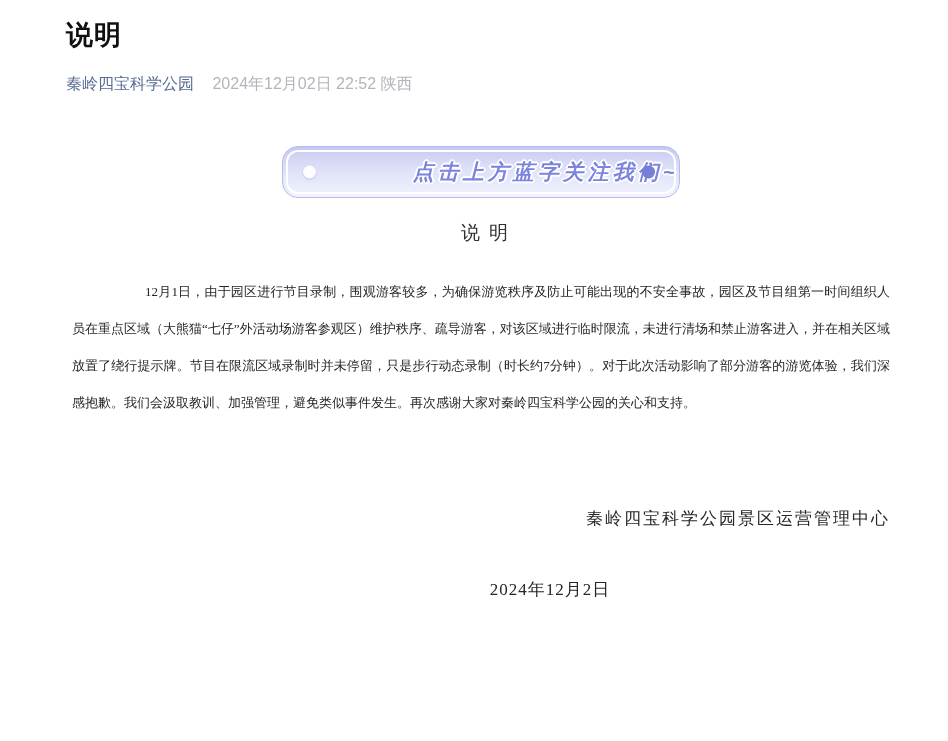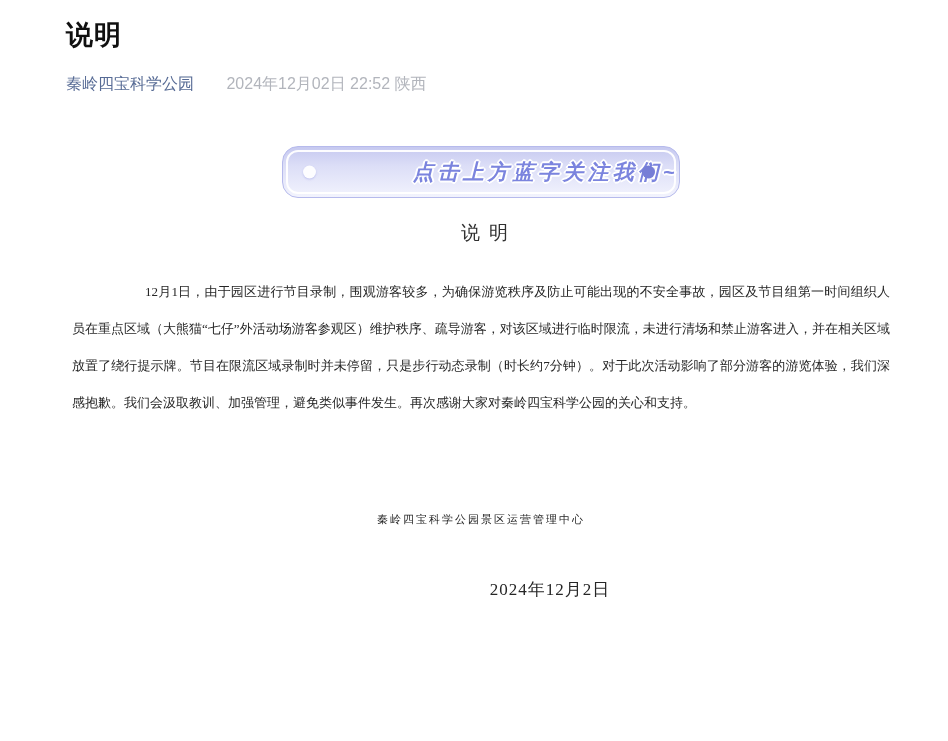--- a/index.html
+++ b/index.html
@@ -19,21 +19,21 @@
     width:948px;height:741px;background:#ffffff;overflow:hidden;
     font-family:"Liberation Sans",sans-serif;
   }
   .header{padding:18px 58px 0 66px;}
   .article-title{
     margin:0;font-size:27px;line-height:34px;font-weight:700;
     color:var(--title-text);letter-spacing:1px;
   }
   .meta{margin-top:21px;font-size:16px;line-height:22px;white-space:nowrap;}
   .meta .account{color:var(--account);cursor:pointer;font-family:Liberation Serif, serif;}
-  .meta .datetime{color:var(--meta);margin-left:28px;}
+  .meta .datetime{color:var(--meta);margin-left:14px;}
   .meta .location{color:var(--meta);}
 
   .content{margin:0 58px 0 72px;}
 
   .banner{
     width:398px;height:52px;margin:51px auto 0;position:relative;
     display:flex;align-items:center;justify-content:flex-end;
     border-radius:16px;border:1px solid var(--banner-border);
     background:linear-gradient(180deg,var(--banner-bg-top) 0%,#dcdef7 38%,var(--banner-bg-bottom) 100%);
     cursor:pointer;
@@ -56,22 +56,22 @@
     margin-top:21px;text-align:center;
     font-family:"Liberation Serif",serif;font-size:19px;line-height:28px;
     letter-spacing:9px;padding-left:16px;color:#303030;
   }
   .para{
     margin:26px 0 0;font-family:"Liberation Serif",serif;
     font-size:13px;line-height:37px;color:var(--body-text);
     text-align:justify;text-indent:73px;
   }
   .signature{
-    margin-top:80px;text-align:center;font-family:Liberation Serif, serif;
-    font-size:11px;line-height:37px;color:var(--body-text);letter-spacing:2px;
+    margin-top:80px;text-align:right;font-family:Liberation Mono, monospace;
+    font-size:17px;line-height:37px;color:var(--body-text);letter-spacing:2px;
   }
   .sign-date{
     margin-top:33px;text-align:center;font-family:"Liberation Serif",serif;
     font-size:17px;line-height:37px;color:var(--body-text);
     position:relative;left:69px;letter-spacing:1px;
   }
 </style>
 </head>
 <body>
 

